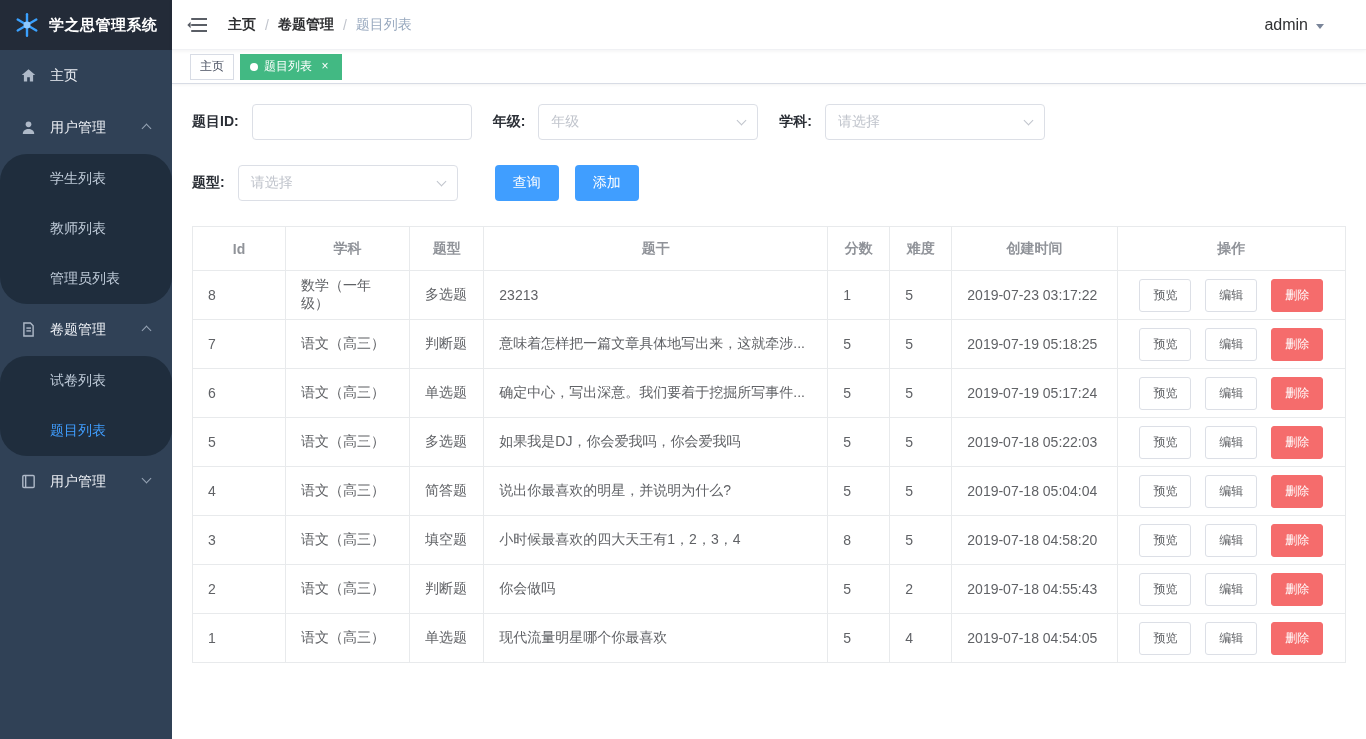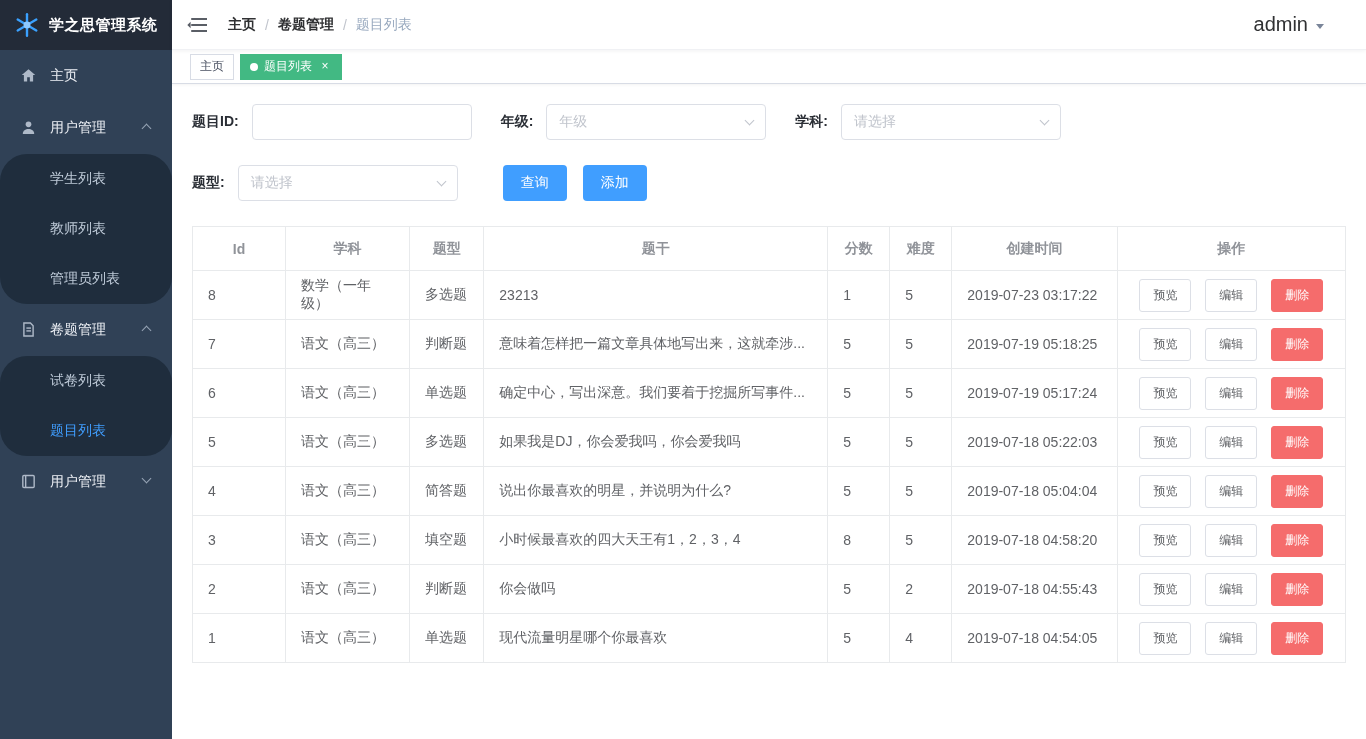--- a/index.html
+++ b/index.html
@@ -23,35 +23,35 @@
 
   
   .main { flex:1; display:flex; flex-direction:column; min-width:0; }
   .navbar { height:50px; display:flex; align-items:center; background:#fff; border-bottom:1px solid #f0f1f4; box-shadow:0 1px 4px rgba(0,21,41,.06); position:relative; z-index:3; }
   .hamburger { padding:0 15px; height:100%; display:flex; align-items:center; cursor:pointer; }
   .breadcrumb { display:flex; align-items:center; gap:9px; font-size:14px; margin-left:6px; }
   .crumb { color:#303133; font-weight:700; cursor:pointer; }
   .crumb.last { color:#97a8be; font-weight:400; cursor:default; }
   .crumb-sep { color:#c0c4cc; font-weight:400; }
   .navbar-right { margin-left:auto; margin-right:42px; display:flex; align-items:center; gap:8px; cursor:pointer; }
-  .user-name { font-size:20px; color:#303133; }
+  .user-name { font-size:16px; color:#303133; }
   .caret-down { width:0; height:0; border:4px solid transparent; border-top:5px solid #7a8599; margin-top:8px; }
 
   .tags-bar { height:34px; background:#fff; border-bottom:1px solid #d8dce5; box-shadow:0 1px 3px rgba(0,0,0,.05); display:flex; align-items:center; padding-left:18px; gap:6px; position:relative; z-index:2; }
   .tag { height:26px; display:inline-flex; align-items:center; border:1px solid #d8dce5; background:#fff; color:#495060; font-size:12px; padding:0 9px; cursor:pointer; }
   .tag.active { background:#42b983; border-color:#42b983; color:#fff; }
   .tag .dot { width:8px; height:8px; border-radius:50%; background:#fff; margin-right:6px; }
   .tag .tag-close { margin-left:6px; width:14px; height:14px; line-height:13px; text-align:center; border-radius:50%; font-size:12px; }
 
   .content { padding:20px; flex:1; background:#fff; }
 
   
   .filter-row { display:flex; align-items:center; margin-bottom:25px; }
   .f-label { font-size:14px; font-weight:700; color:#2b2f36; margin-right:13px; }
-  .f-group { display:flex; align-items:center; margin-right:29px; }
+  .f-group { display:flex; align-items:center; margin-right:21px; }
   .text-input { width:220px; height:36px; border:1px solid #dcdfe6; border-radius:4px; padding:0 12px; font-size:14px; color:#606266; outline:none; font-family:inherit; }
   .fake-select { width:220px; height:36px; border:1px solid #dcdfe6; border-radius:4px; padding:0 12px; display:flex; align-items:center; justify-content:space-between; cursor:pointer; background:#fff; }
   .fake-select .placeholder { font-size:14px; color:#c0c4cc; }
   .sel-chev { width:7px; height:7px; border-right:1.5px solid #c0c4cc; border-bottom:1.5px solid #c0c4cc; transform:rotate(45deg); margin-top:-3px; }
   .btn-primary { height:36px; padding:0 18px; border:none; border-radius:4px; background:#409eff; color:#fff; font-size:14px; cursor:pointer; font-family:inherit; }
   .btn-primary + .btn-primary { margin-left:16px; }
   .btn-search { margin-left:16px; }
 
   
   table { width:100%; border-collapse:collapse; font-size:14px; table-layout:fixed; }

